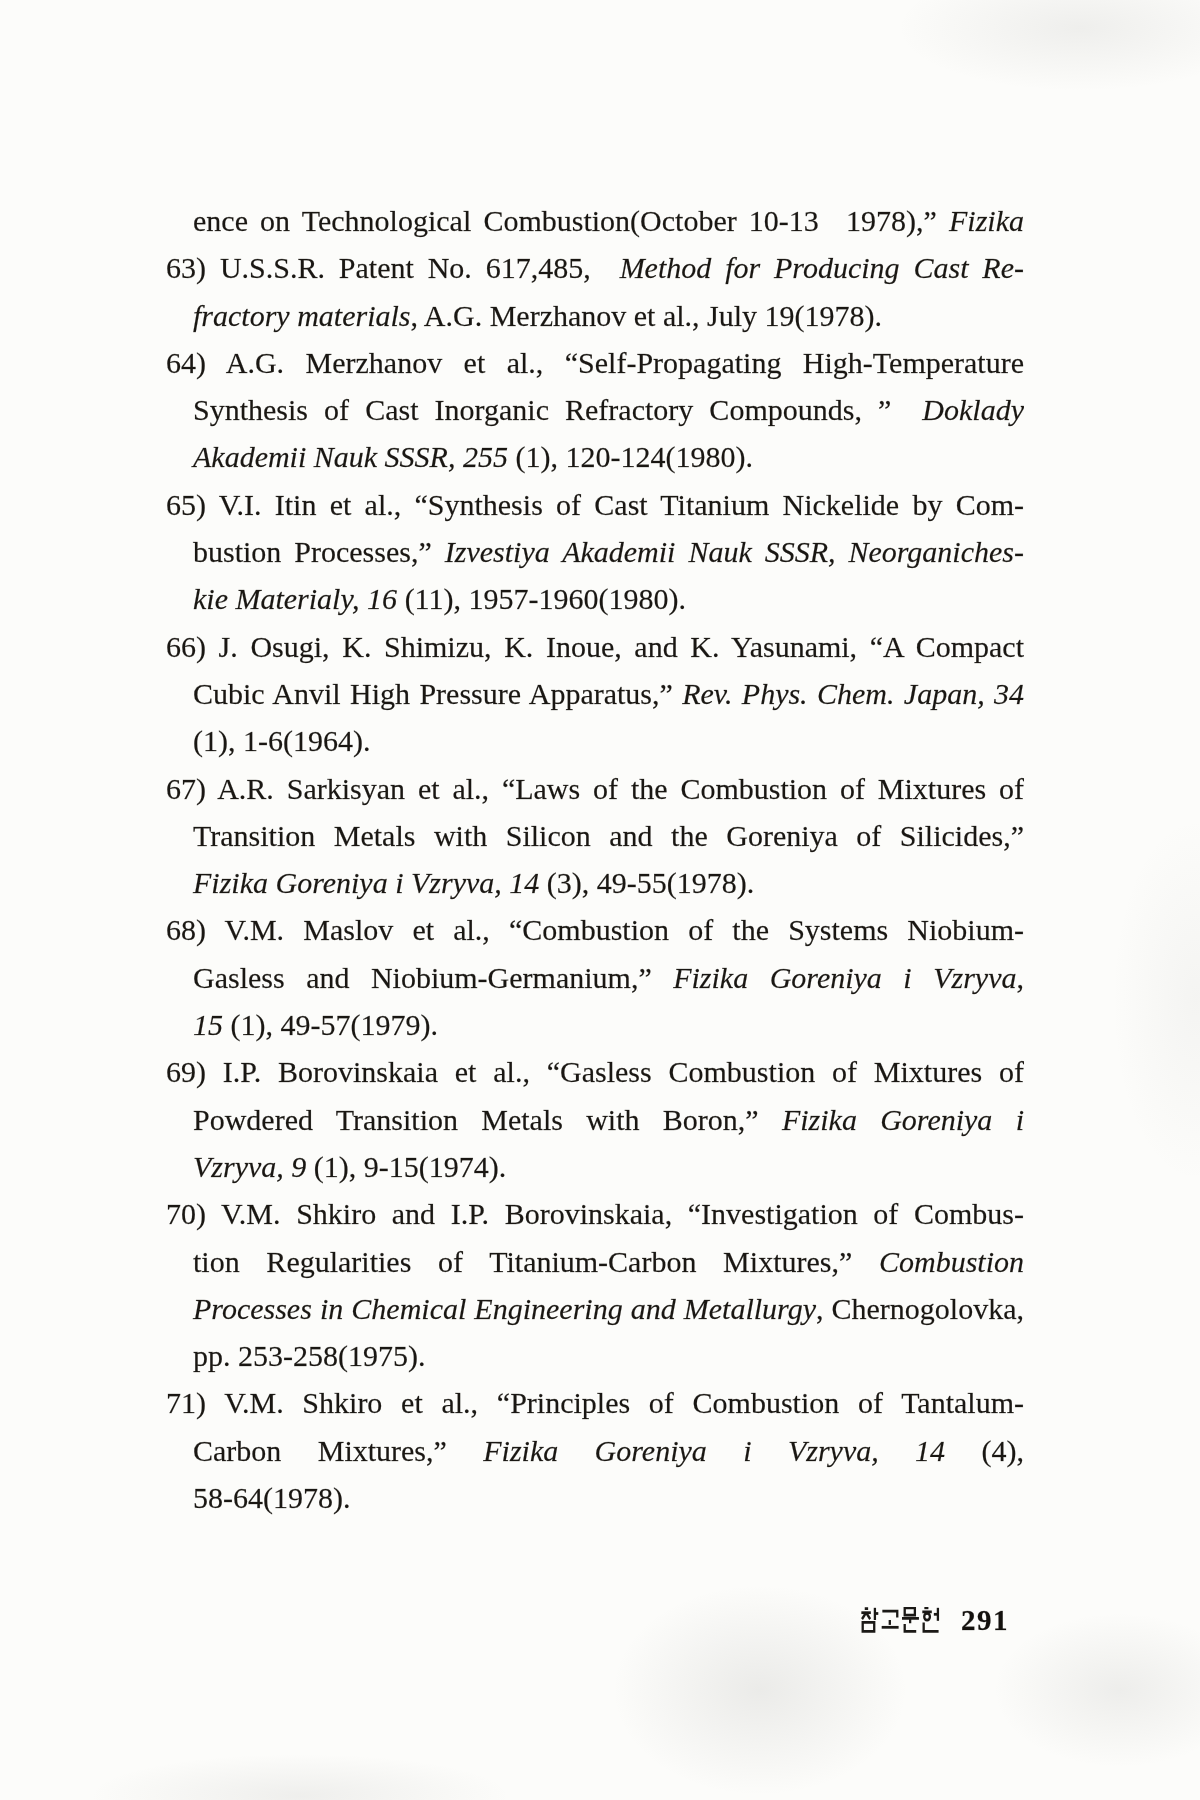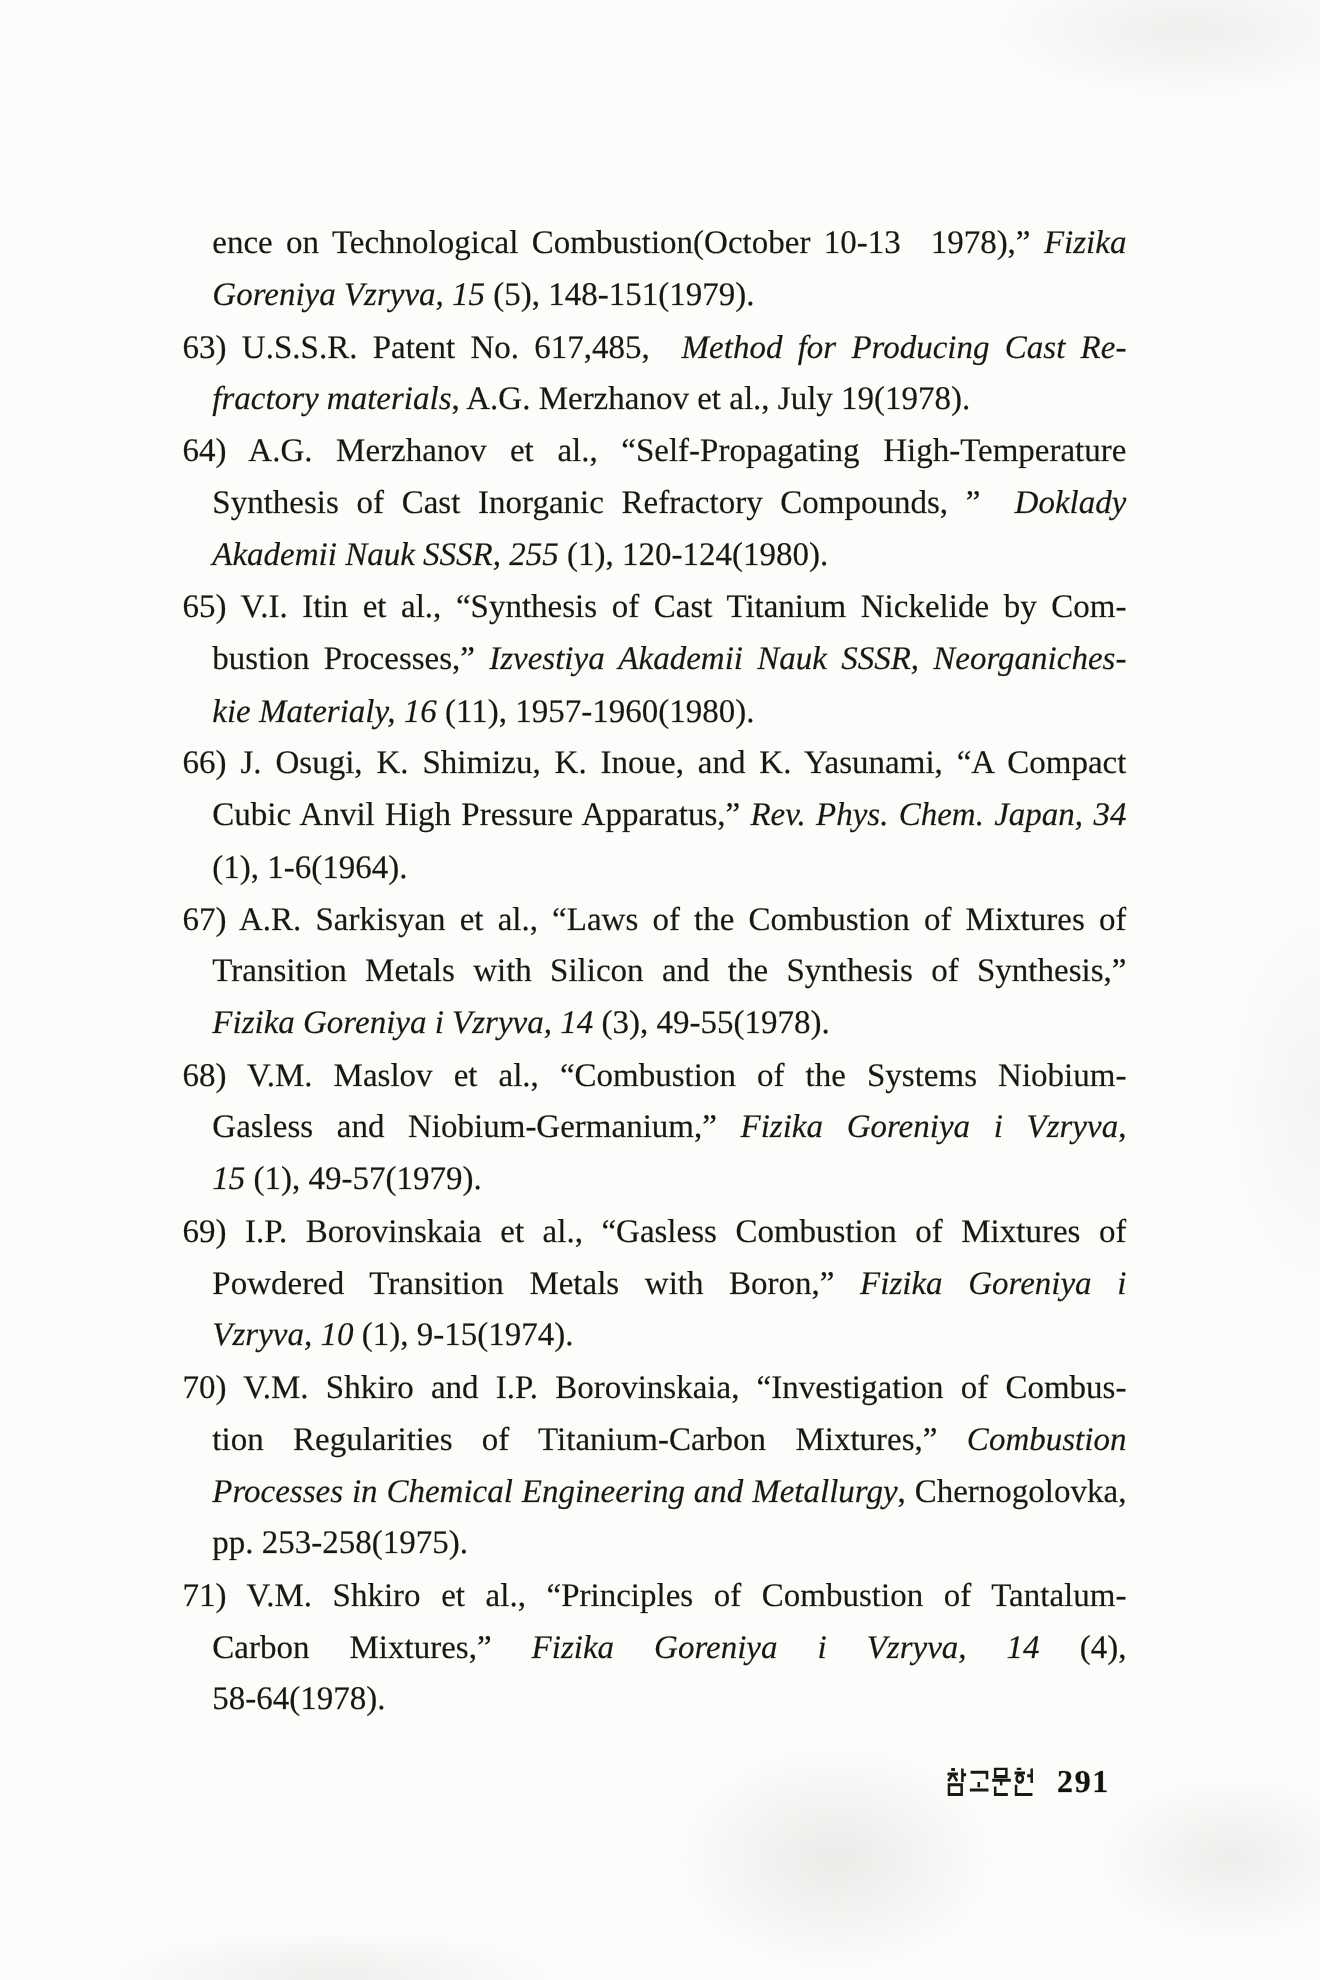--- a/index.html
+++ b/index.html
@@ -38,41 +38,40 @@
   }
   svg.hangul{display:block;}
 </style>
 </head>
 <body>
 
 <div class="page">
 
   <div class="textblock">
       <div class="line cont just"><span class="rm">ence on Technological Combustion(October 10-13  1978),” </span><span class="it">Fizika</span></div>
-      <div class="line cont"><span class="it">Goreniya Vzryva, 15</span><span class="rm"> (5), 148-151(1979).</span></div>
       <div class="line just"><span class="rm">63) U.S.S.R. Patent No. 617,485,  </span><span class="it">Method for Producing Cast Re-</span></div>
       <div class="line cont"><span class="it">fractory materials</span><span class="rm">, A.G. Merzhanov et al., July 19(1978).</span></div>
       <div class="line just"><span class="rm">64) A.G. Merzhanov et al., “Self-Propagating High-Temperature</span></div>
       <div class="line cont just"><span class="rm">Synthesis of Cast Inorganic Refractory Compounds, ”  </span><span class="it">Doklady</span></div>
       <div class="line cont"><span class="it">Akademii Nauk SSSR, 255</span><span class="rm"> (1), 120-124(1980).</span></div>
       <div class="line just"><span class="rm">65) V.I. Itin et al., “Synthesis of Cast Titanium Nickelide by Com-</span></div>
       <div class="line cont just"><span class="rm">bustion Processes,” </span><span class="it">Izvestiya Akademii Nauk SSSR, Neorganiches-</span></div>
       <div class="line cont"><span class="it">kie Materialy, 16</span><span class="rm"> (11), 1957-1960(1980).</span></div>
       <div class="line just"><span class="rm">66) J. Osugi, K. Shimizu, K. Inoue, and K. Yasunami, “A Compact</span></div>
       <div class="line cont just"><span class="rm">Cubic Anvil High Pressure Apparatus,” </span><span class="it">Rev. Phys. Chem. Japan, 34</span></div>
       <div class="line cont"><span class="rm">(1), 1-6(1964).</span></div>
       <div class="line just"><span class="rm">67) A.R. Sarkisyan et al., “Laws of the Combustion of Mixtures of</span></div>
-      <div class="line cont just"><span class="rm">Transition Metals with Silicon and the Synthesis of Synthesis,”</span></div>
+      <div class="line cont just"><span class="rm">Transition Metals with Silicon and the Goreniya of Silicides,”</span></div>
       <div class="line cont"><span class="it">Fizika Goreniya i Vzryva, 14</span><span class="rm"> (3), 49-55(1978).</span></div>
       <div class="line just"><span class="rm">68) V.M. Maslov et al., “Combustion of the Systems Niobium-</span></div>
       <div class="line cont just"><span class="rm">Gasless and Niobium-Germanium,” </span><span class="it">Fizika Goreniya i Vzryva</span><span class="rm">,</span></div>
       <div class="line cont"><span class="it">15</span><span class="rm"> (1), 49-57(1979).</span></div>
       <div class="line just"><span class="rm">69) I.P. Borovinskaia et al., “Gasless Combustion of Mixtures of</span></div>
       <div class="line cont just"><span class="rm">Powdered Transition Metals with Boron,” </span><span class="it">Fizika Goreniya i</span></div>
-      <div class="line cont"><span class="it">Vzryva, 10</span><span class="rm"> (1), 9-15(1974).</span></div>
+      <div class="line cont"><span class="it">Vzryva, 9</span><span class="rm"> (1), 9-15(1974).</span></div>
       <div class="line just"><span class="rm">70) V.M. Shkiro and I.P. Borovinskaia, “Investigation of Combus-</span></div>
       <div class="line cont just"><span class="rm">tion Regularities of Titanium-Carbon Mixtures,” </span><span class="it">Combustion</span></div>
       <div class="line cont just"><span class="it">Processes in Chemical Engineering and Metallurgy</span><span class="rm">, Chernogolovka,</span></div>
       <div class="line cont"><span class="rm">pp. 253-258(1975).</span></div>
       <div class="line just"><span class="rm">71) V.M. Shkiro et al., “Principles of Combustion of Tantalum-</span></div>
       <div class="line cont just"><span class="rm">Carbon Mixtures,” </span><span class="it">Fizika Goreniya i Vzryva, 14</span><span class="rm"> (4),</span></div>
       <div class="line cont"><span class="rm">58-64(1978).</span></div>
     </div>
 
   <div class="footer">

